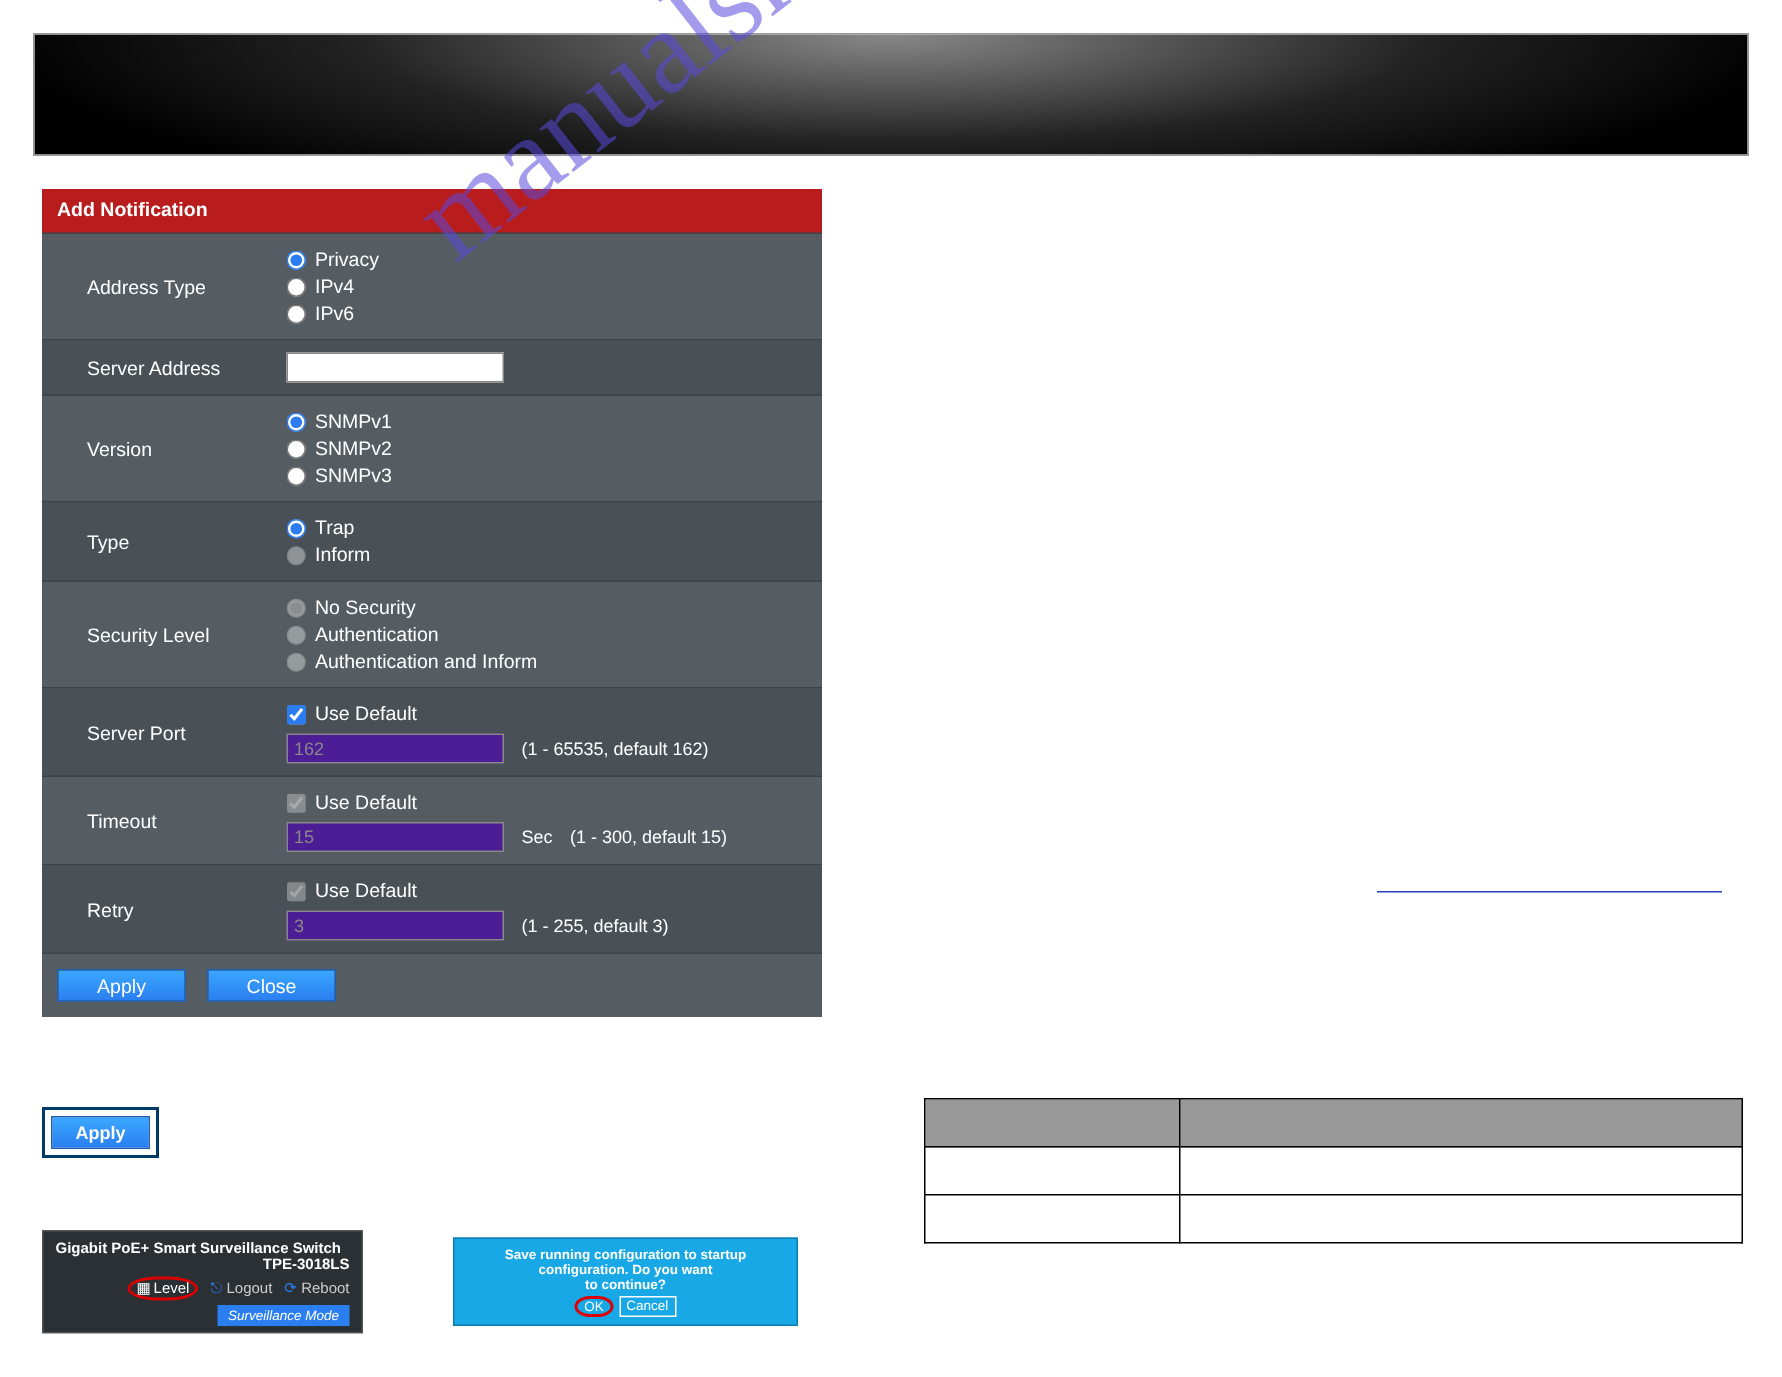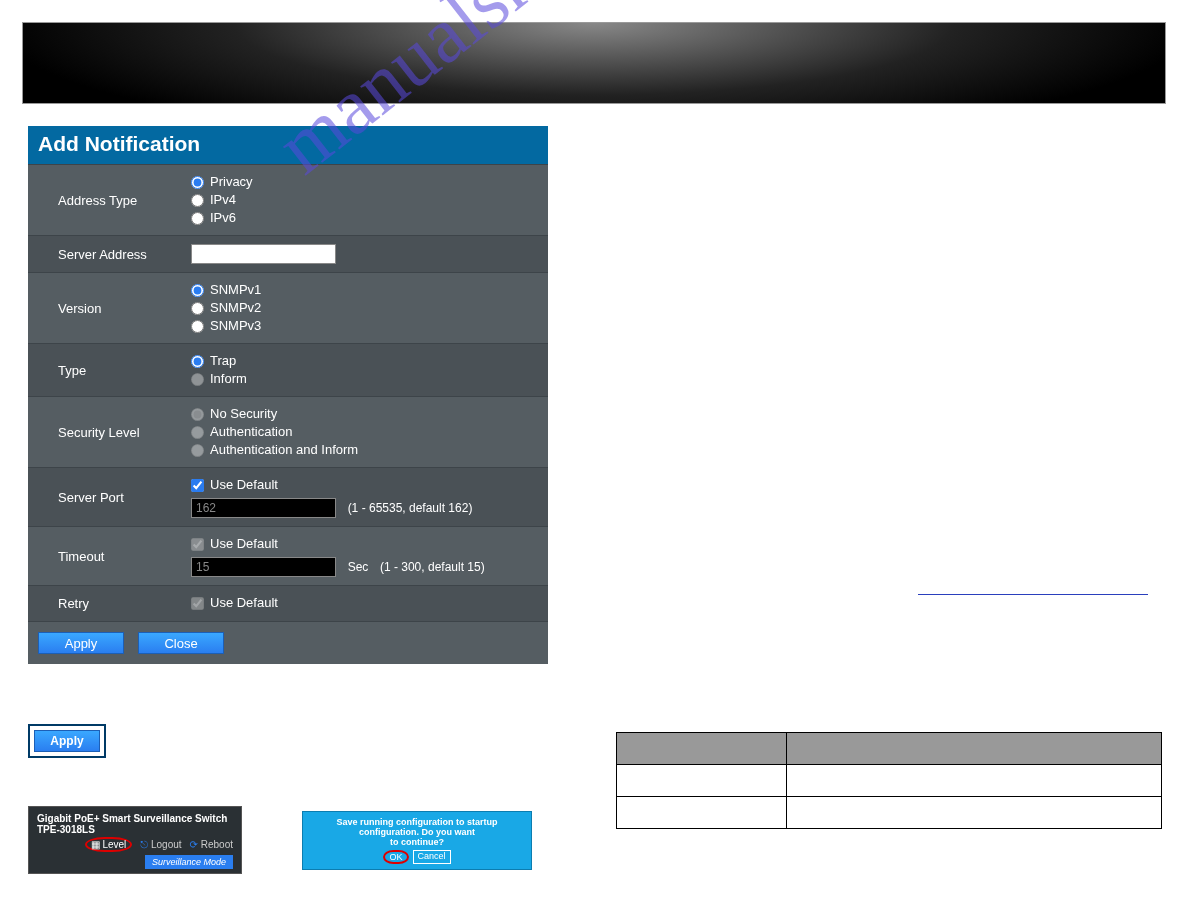--- a/index.html
+++ b/index.html
@@ -17,24 +17,24 @@
     background: radial-gradient(ellipse 600px 120px at 50% 0%, #888 0%, #555 30%, #222 60%, #000 100%);
     border: 1px solid #999;
   }
   .panel-wrap {
     margin-left: 28px;
     width: 520px;
     background: #555d62;
     color: #f5f5f5;
   }
   .panel-title {
-    background: #0369a1;
+    background: #b91c1c;
     color: #fff;
     font-weight: bold;
-    font-size: 21px;
+    font-size: 13px;
     padding: 6px 10px 8px 10px;
     border-bottom: 1px solid #3d4449;
   }
   .form-row {
     display: flex;
     border-bottom: 1px solid #3d4449;
     font-size: 13px;
   }
   .form-row:nth-child(odd) { background: #4a5156; }
   .form-row:nth-child(even) { background: #555d62; }
@@ -68,21 +68,21 @@
   input[type="text"] {
     height: 20px;
     border: 1px solid #888;
     padding: 0 4px;
     font-size: 12px;
     width: 145px;
     background: #fff;
     color: #000;
   }
   input[type="text"]:disabled {
-    background: #000000;
+    background: #4c1d95;
     color: #888;
   }
   select {
     height: 20px;
     font-size: 12px;
     background: #fff;
     color: #000;
   }
   .hint {
     color: #fff;
@@ -120,21 +120,21 @@
     gap: 60px;
     align-items: center;
   }
   .mini1 {
     width: 214px;
     background: #2a3034;
     padding: 6px 8px 4px 8px;
     border: 1px solid #555;
   }
   .mini1 .t1 { color: #fff; font-size: 10px; font-weight: bold; }
-  .mini1 .t2 { color: #fff; font-size: 10px; font-weight: bold; }
+  .mini1 .t2 { color: #fff; font-size: 10px; font-weight: bold; text-align: right; }
   .mini1 .row2 {
     display: flex; justify-content: flex-end; gap: 8px; align-items: center;
     color: #ccc; font-size: 10px; margin-top: 2px;
   }
   .mini1 .save {
     display: inline-flex; align-items: center; gap: 2px;
     border: 2px solid #d00; border-radius: 50%/60%; padding: 0 4px;
     color: #fff; font-size: 10px;
   }
   .mini1 .surv {
@@ -319,20 +319,24 @@
     </div>
   </div>
 
   <div class="form-row">
     <div class="form-label">Retry</div>
     <div class="form-field">
       <div class="check-line">
           <input type="checkbox" checked="" disabled="" style="">
           <span>Use Default</span>
         </div>
+      <div style="margin-top:4px;">
+        <input type="text" disabled="" value="3" style="">
+        <span class="hint">(1 - 255, default 3)</span>
+      </div>
     </div>
   </div>
 
   <div class="panel-buttons">
     <button class="btn-blue">Apply</button>
     <button class="btn-blue">Close</button>
   </div>
 </div>
 
 <div class="apply-standalone">

